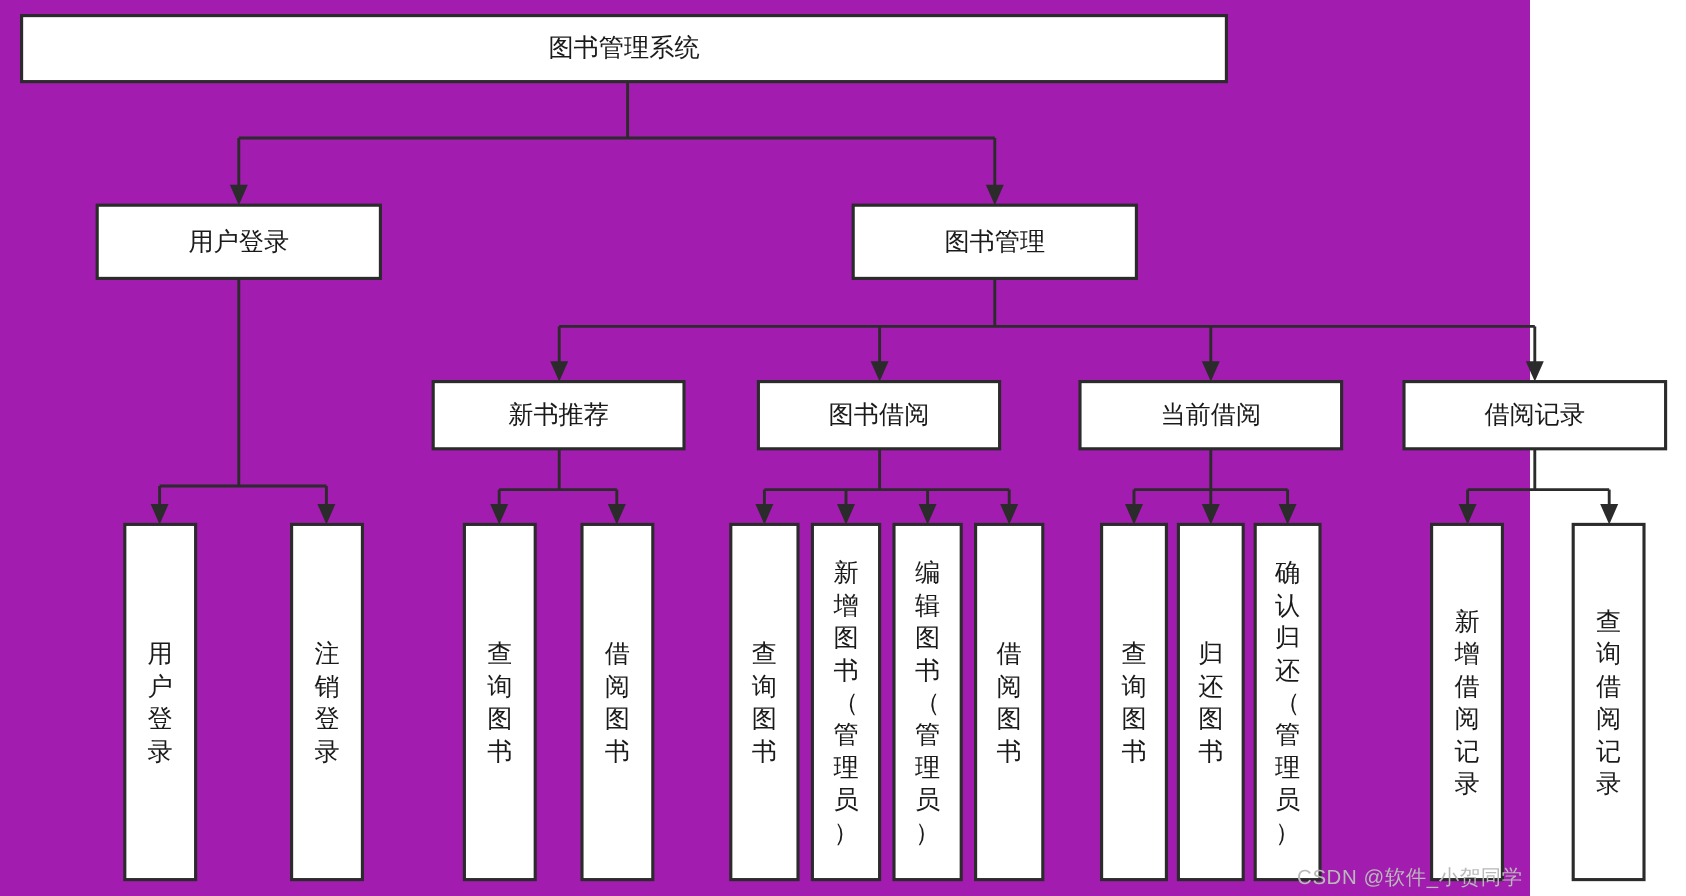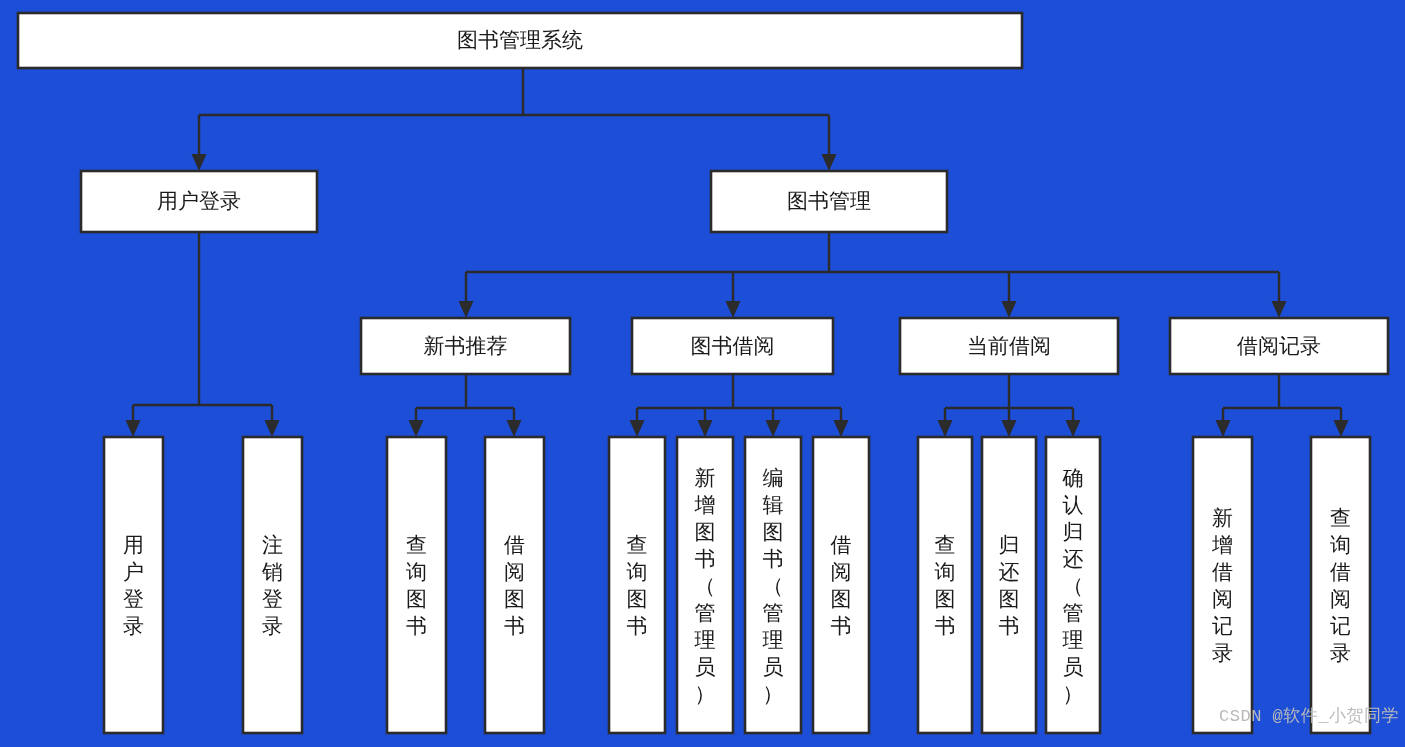--- a/index.html
+++ b/index.html
@@ -9,23 +9,23 @@
     background: #ffffff;
   }
   body {
     width: 1405px;
     height: 747px;
     font-family: "Liberation Sans", "DejaVu Sans", sans-serif;
     overflow: hidden;
   }
   #diagram-root {
     position: relative;
-    width: 1405px;
+    width: 1275px;
     height: 747px;
-    background: #1d4ed8;
+    background: #a21caf;
   }
   svg#diagram-svg {
     position: absolute;
     top: 0;
     left: 0;
     width: 1405px;
     height: 747px;
     display: block;
   }
   .node-box {
@@ -54,22 +54,22 @@
     fill: none;
     stroke-linecap: butt;
   }
   .arrow-head {
     fill: #2b2b2b;
     stroke: none;
   }
   .watermark {
     position: absolute;
     right: 6px;
-    bottom: 20px;
-    font-family: Liberation Mono, monospace;
+    bottom: 4px;
+    font-family: Liberation Sans, sans-serif;
     font-size: 17px;
     color: #b9b9b9;
     letter-spacing: 0.5px;
     user-select: none;
     pointer-events: none;
   }
 </style>
 </head>
 <body>
 

